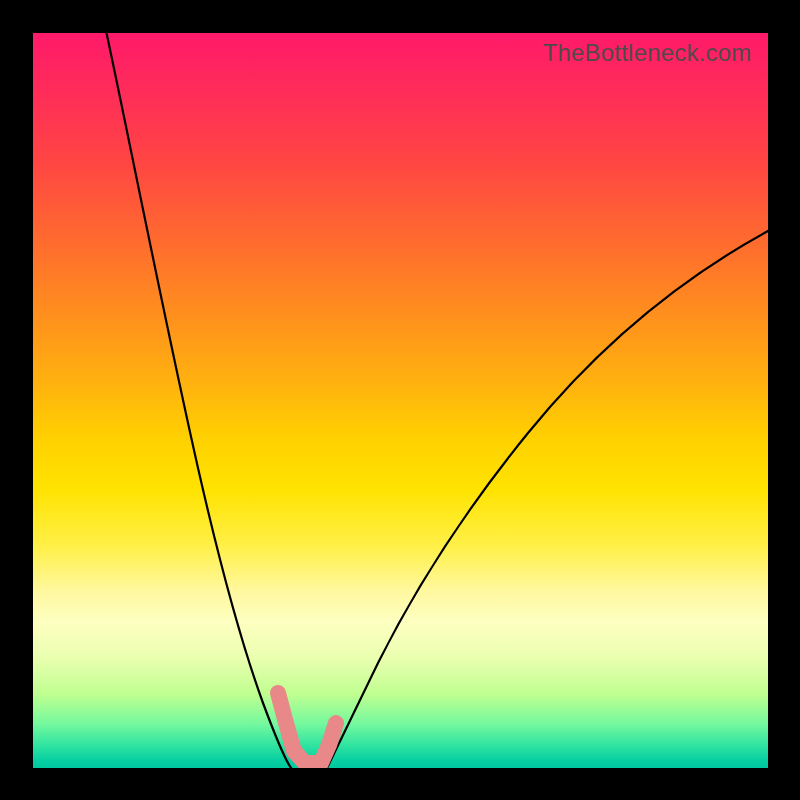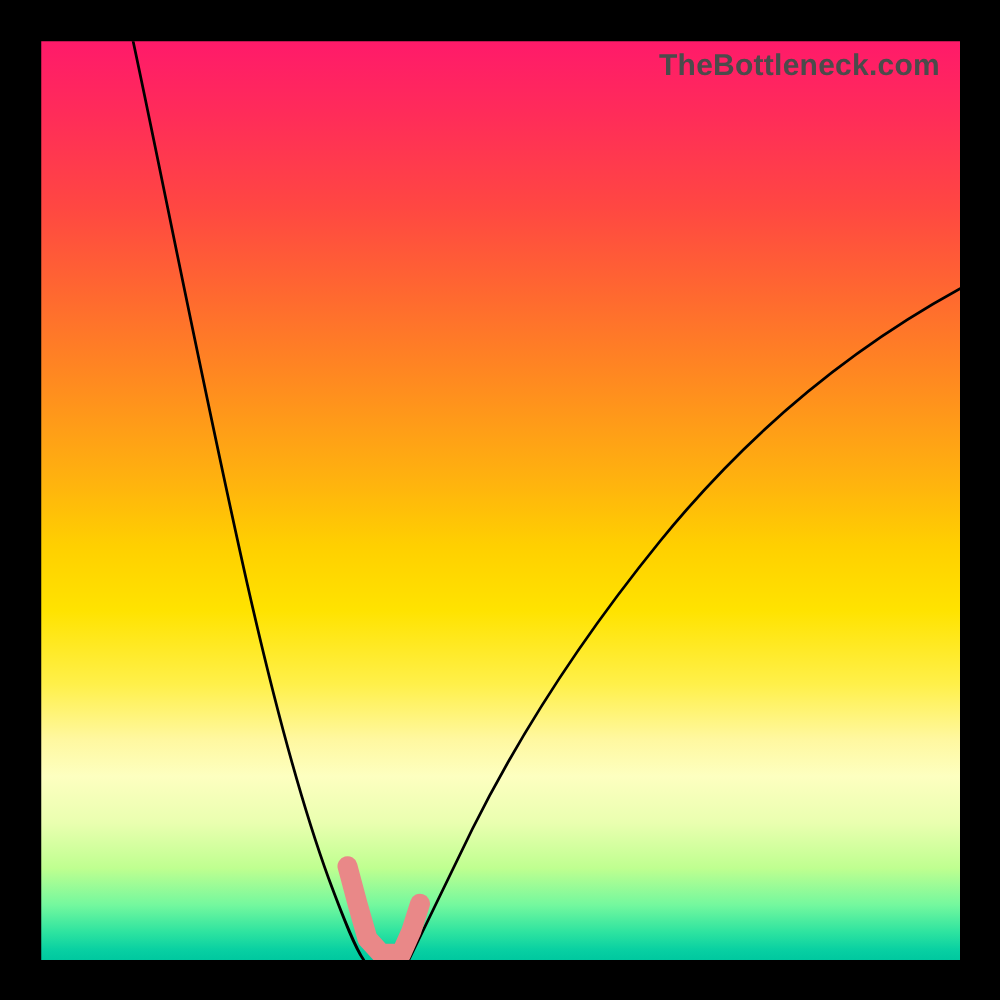--- a/index.html
+++ b/index.html
@@ -44,21 +44,21 @@
       #07cfa2 99%,
       #00c89f 100%
     );
   }
   .watermark {
     position: absolute;
     top: 6px;
     right: 16px;
     color: #4b4b4b;
     font-size: 24px;
-    font-weight: 700;
+    font-weight: 400;
     letter-spacing: 0.2px;
     user-select: none;
   }
   svg.curves {
     position: absolute;
     left: 0;
     top: 0;
     width: 735px;
     height: 735px;
   }

